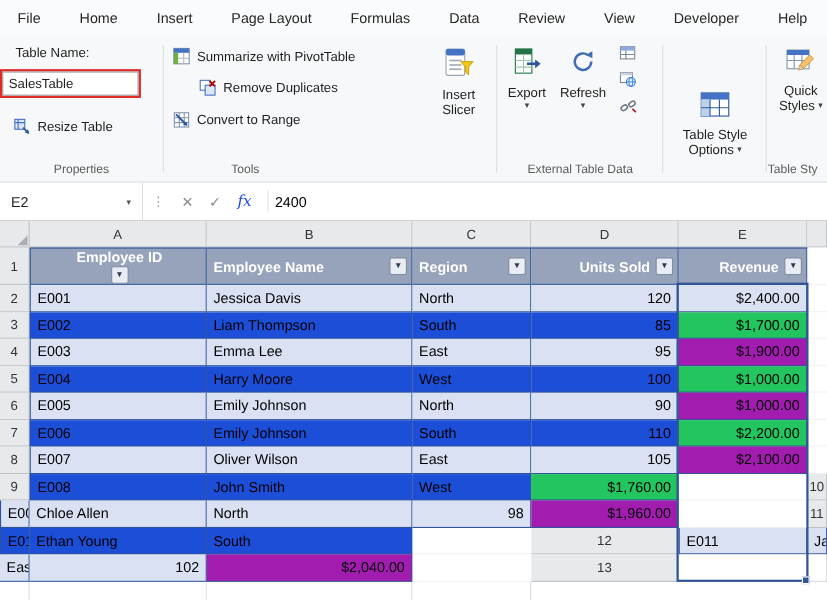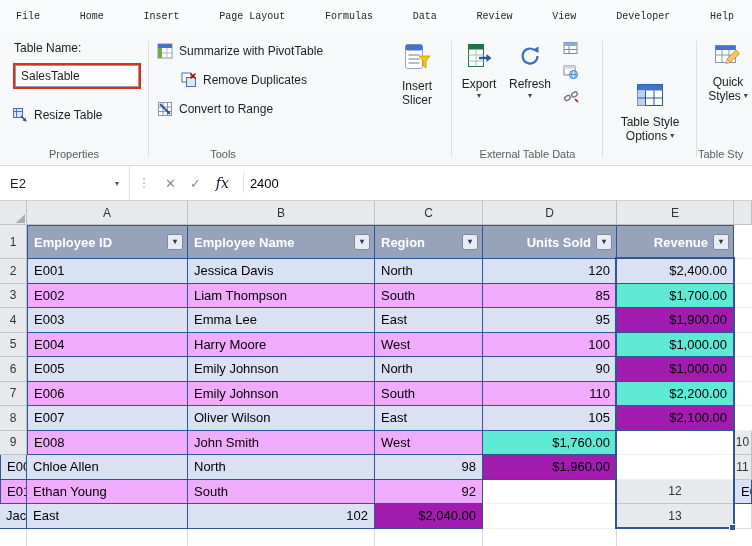--- a/index.html
+++ b/index.html
@@ -9,72 +9,72 @@
     --table-border:#2F5597;
     --annotation-red:#E02B20;
     --selection-border:#2F5597;
   }
   html,body{width:752px;height:546px;}
   body{font-family:"Liberation Sans",sans-serif;background:#fff;position:relative;overflow:hidden;color:#1e1e1e;}
 
   
   .menubar{position:absolute;top:0;left:0;width:752px;height:33px;background:#FAFBFC;
     display:flex;justify-content:space-between;align-items:center;padding:0 18px 0 16px;}
-  .menu-item{font-size:10px;color:#262626;white-space:nowrap;cursor:default;font-family:Liberation Mono, monospace;}
+  .menu-item{font-size:13px;color:#262626;white-space:nowrap;cursor:default;}
 
   
   .ribbon{position:absolute;top:33px;left:0;width:752px;height:133px;background:#F7F8F9;border-bottom:1px solid #D5D7D9;}
   .grp{position:absolute;top:0;height:100%;}
   .grp-label{position:absolute;bottom:5px;left:0;right:0;text-align:center;font-size:11px;color:#5C5C5C;white-space:nowrap;}
   .vsep{position:absolute;top:8px;bottom:8px;width:1px;background:#DCDEE0;}
   .tn-label{position:absolute;left:14px;top:8px;font-size:12px;}
-  .tn-annot{position:absolute;left:13px;top:30px;border:2px solid var(--annotation-red);background:#ec4899;}
+  .tn-annot{position:absolute;left:0;top:30px;border:2px solid var(--annotation-red);background:#ec4899;}
   .tn-input{width:124px;height:22px;background:#fff;border:1px solid #9B9B9B;font-size:12px;line-height:20px;padding-left:5px;white-space:nowrap;overflow:hidden;}
   .resize-btn{position:absolute;left:12px;top:74px;display:flex;align-items:center;gap:6px;font-size:12px;white-space:nowrap;}
   .tool-item{position:absolute;left:8px;display:flex;align-items:center;gap:6px;font-size:12px;white-space:nowrap;}
   .big-btn{position:absolute;top:4px;height:106px;display:flex;flex-direction:column;align-items:center;text-align:center;font-size:12px;}
   .big-btn svg{margin-top:5px;margin-bottom:7px;}
   .bb-line{line-height:14px;white-space:nowrap;}
   .bb-row{display:flex;align-items:center;gap:3px;line-height:14px;}
   .chev{font-size:8px;color:#444;line-height:10px;}
   .small-col{position:absolute;left:106px;top:5px;display:flex;flex-direction:column;gap:4px;}
   .small-btn{width:24px;height:20px;display:flex;align-items:center;justify-content:center;}
 
   
   .fbar{position:absolute;top:166px;left:0;width:752px;height:35px;background:#fff;border-bottom:1px solid #CFCFCF;display:flex;align-items:center;}
   .namebox{width:130px;height:100%;border-right:1px solid #E1E1E1;display:flex;align-items:center;padding-left:10px;font-size:13px;position:relative;}
   .nb-chev{position:absolute;right:10px;font-size:8px;color:#555;}
   .fb-dots{color:#9A9A9A;font-size:12px;margin:0 8px;}
   .fb-x,.fb-check{color:#8A8A8A;font-size:13px;margin:0 7px;}
-  .fb-fx{font-family:"DejaVu Serif",serif;font-style:italic;font-size:14px;color:#0f172a;margin:0 8px;}
+  .fb-fx{font-family:"DejaVu Serif",serif;font-style:italic;font-size:14px;color:#1d4ed8;margin:0 8px;}
   .fb-sep{width:1px;height:60%;background:#E3E3E3;margin:0 6px;}
   .fb-value{font-size:13px;color:#000;}
 
   
   .sheet-wrap{position:absolute;top:201px;left:0;width:752px;height:345px;background:#fff;overflow:hidden;}
   .sheet{display:grid;grid-template-columns:27px 161px 187px 108px 134px 117px 18px;
     grid-template-rows:24px 34px repeat(11,24.5px) 21px;}
   .cell{font-size:13px;display:flex;align-items:center;overflow:hidden;}
   .ch,.rh,.corner{background:#E7E9EB;border-right:1px solid #BFC2C6;border-bottom:1px solid #BFC2C6;color:#333;
     justify-content:center;font-size:12px;}
   .corner{position:relative;}
   .tri{position:absolute;right:1px;bottom:1px;width:0;height:0;border-left:9px solid transparent;border-bottom:9px solid #A9ADB2;}
   .th{background:var(--table-header-bg);border-top:1px solid var(--table-border);border-right:1px solid var(--table-border);
     border-bottom:1px solid var(--table-border);color:#fff;font-weight:bold;padding:0 4px 0 6px;font-size:13px;}
-  .th.fc{border-left:1px solid var(--table-border);}
+  .th.fc{border-left:1px solid var(--table-border);flex-direction:column;}
   .hlbl{flex:1;white-space:nowrap;overflow:hidden;}
   .th.ar .hlbl{text-align:right;margin-right:5px;}
   .fbtn{width:16px;height:16px;background:#E9ECF2;border:1px solid #7E8AA0;border-radius:2px;
     display:flex;align-items:center;justify-content:center;flex:none;}
   .farrow{font-size:8px;color:#2F3C52;line-height:1;}
-  .td{background:#f0abfc;border-right:1px solid var(--table-border);border-bottom:1px solid var(--table-border);padding:0 6px;color:#000;white-space:nowrap;}
+  .td{background:#1d4ed8;border-right:1px solid var(--table-border);border-bottom:1px solid var(--table-border);padding:0 6px;color:#000;white-space:nowrap;}
   .td.fc{border-left:1px solid var(--table-border);}
   .td.band{background:var(--band-fill);}
   .td.ar{justify-content:flex-end;}
-  .td.sel{background:#5eead4;}
+  .td.sel{background:#22c55e;}
   .td.sel.band{background:#a21caf;}
   .td.sel.active{background:#D9E1F2;}
   .emptyF{border-bottom:1px solid #F0F0F0;background:#fff;}
   .g13{border-right:1px solid #D8DADC;border-bottom:1px solid #D8DADC;background:#fff;}
   .sel-border{position:absolute;left:615px;top:56px;width:120px;height:272px;border:2px solid var(--selection-border);pointer-events:none;}
   .fill-handle{position:absolute;left:729px;top:323px;width:7px;height:7px;background:var(--selection-border);border:1px solid #fff;}
 </style>
 </head>
 <body>
 
@@ -364,21 +364,20 @@
       <div class="cell td band fc">E009</div>
       <div class="cell td band">Chloe Allen</div>
       <div class="cell td band">North</div>
       <div class="cell td ar band">98</div>
       <div class="cell td ar band sel">$1,960.00</div>
       <div class="cell emptyF"></div>
       <div class="cell rh">11</div>
       <div class="cell td fc">E010</div>
       <div class="cell td">Ethan Young</div>
       <div class="cell td">South</div>
-      <div class="cell td ar">92</div>
       <div class="cell emptyF"></div>
       <div class="cell rh">12</div>
       <div class="cell td band fc">E011</div>
       <div class="cell td band">Jack Anderson</div>
       <div class="cell td band">East</div>
       <div class="cell td ar band">102</div>
       <div class="cell td ar band sel">$2,040.00</div>
       <div class="cell emptyF"></div>
       <div class="cell rh">13</div>
       <div class="cell g13"></div>

